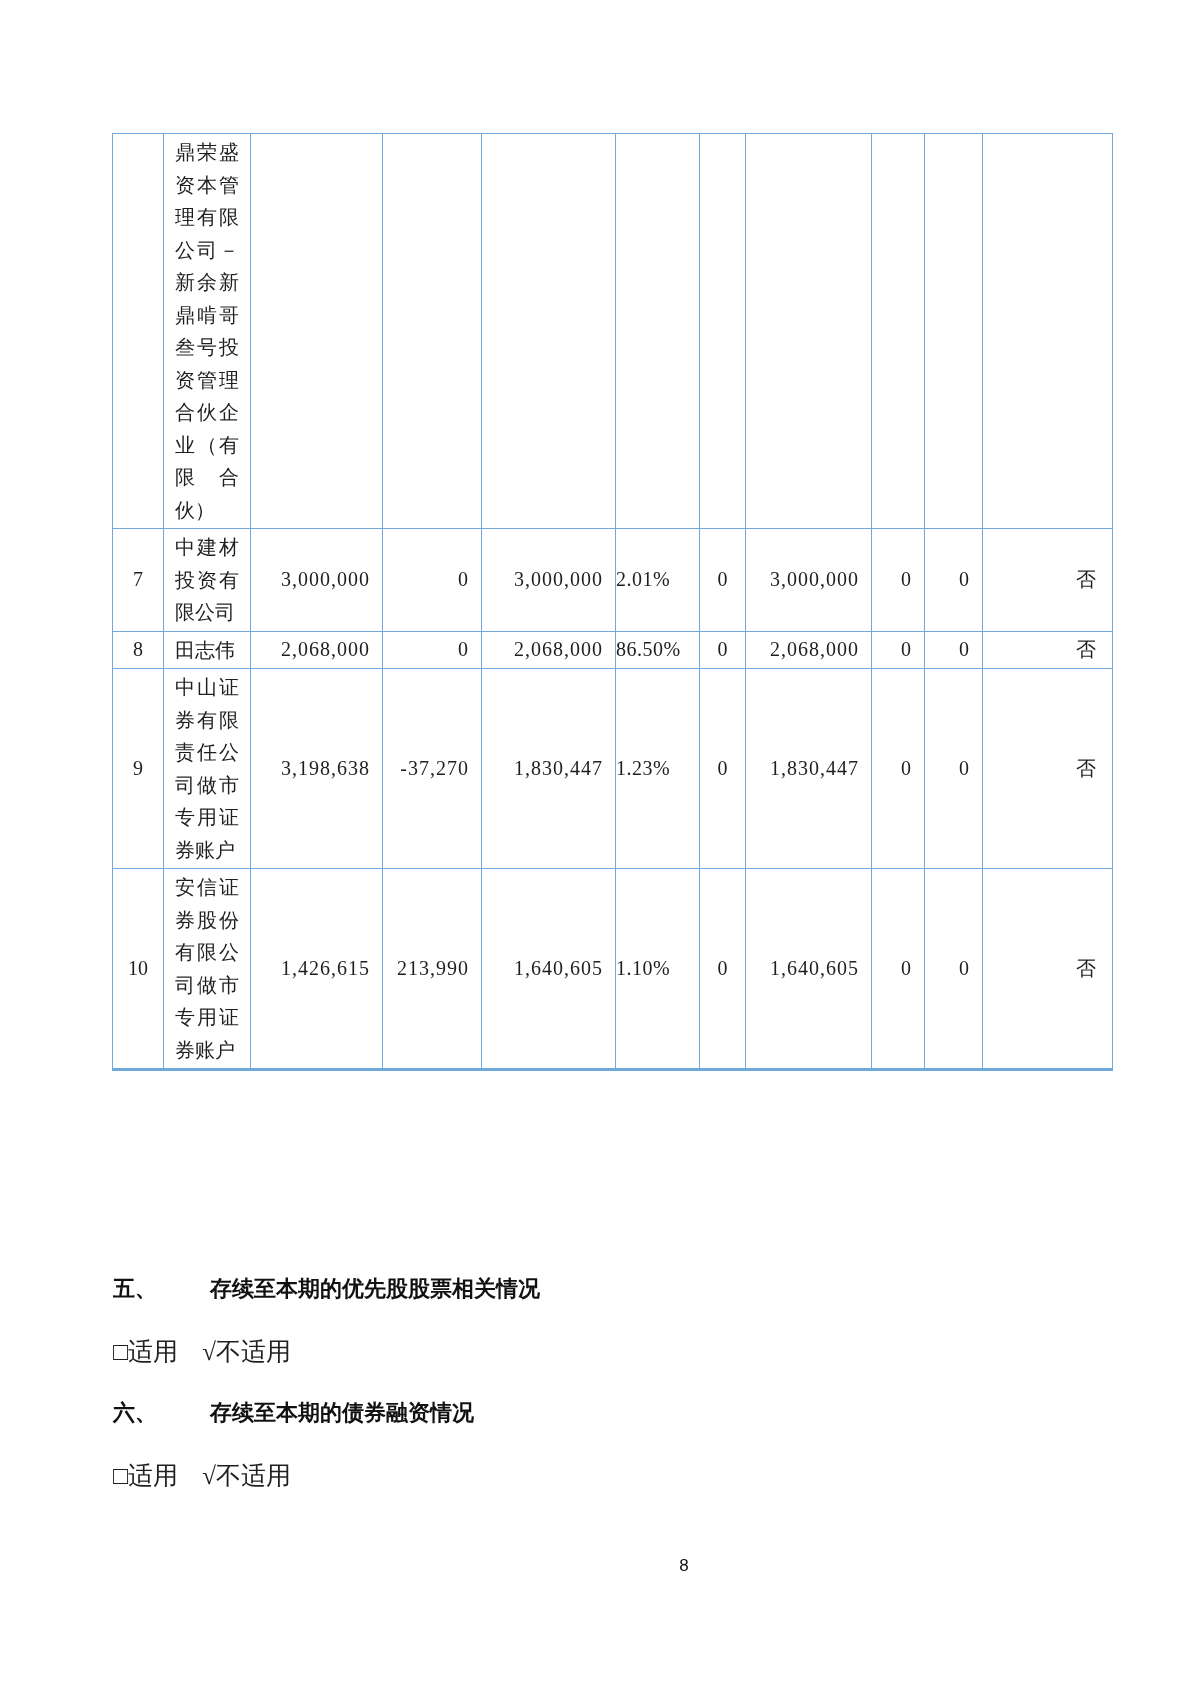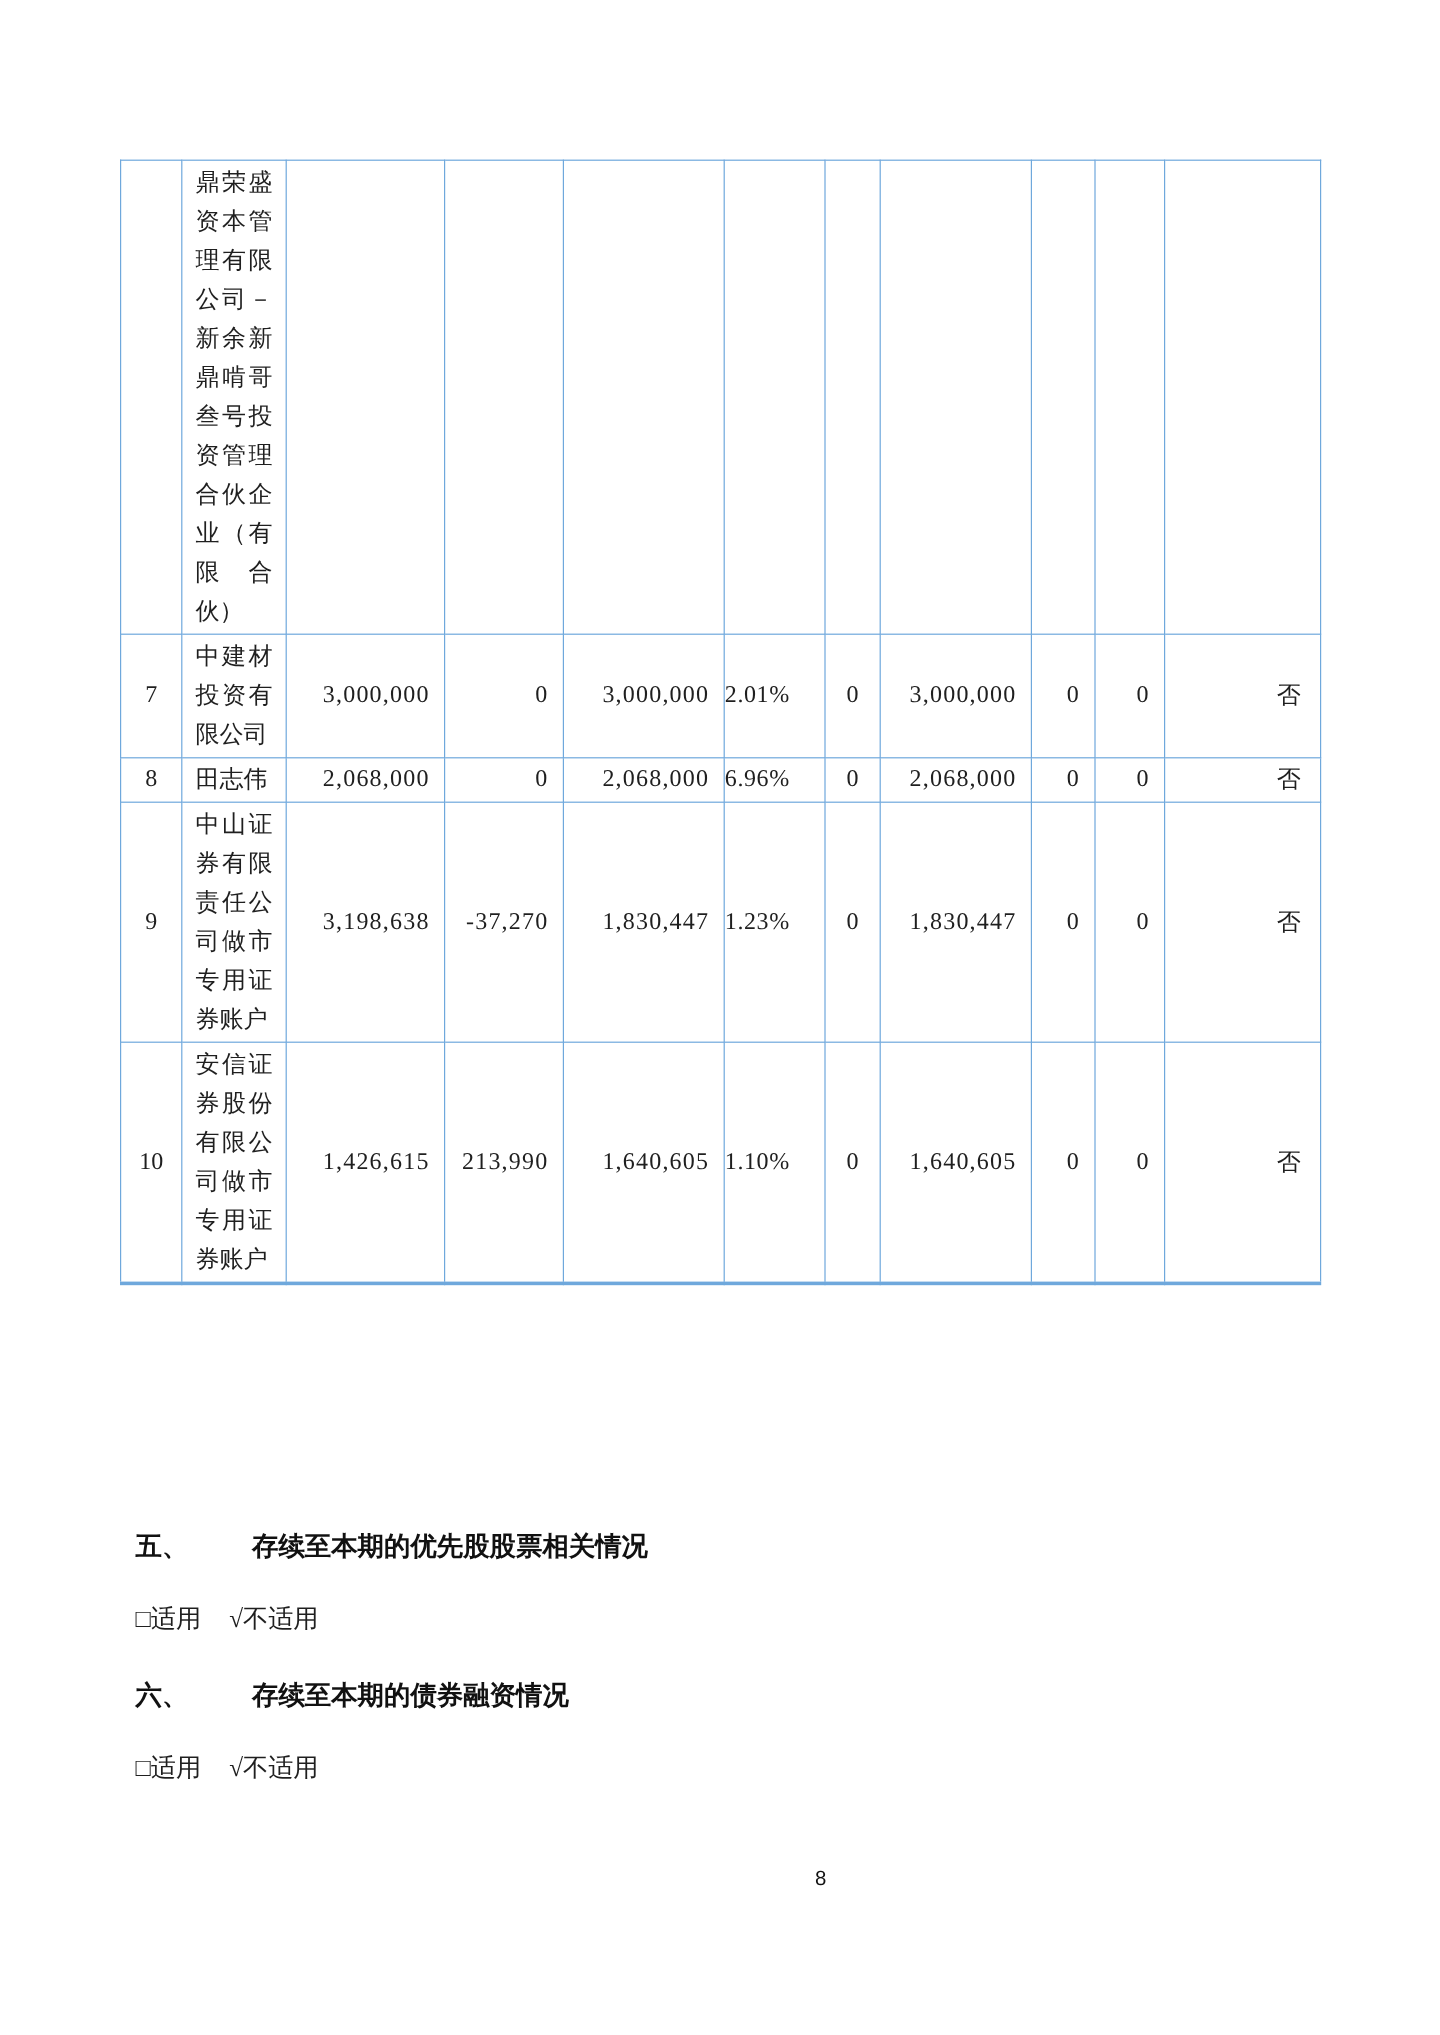--- a/index.html
+++ b/index.html
@@ -3,21 +3,21 @@
 <meta charset="utf-8">
 <style>
   * { margin:0; padding:0; box-sizing:border-box; }
   html,body { background:#e8e8e8; }
   .page {
     position:relative; width:1200px; height:1696px; margin:0 auto;
     background:#ffffff; overflow:hidden;
     font-family:"Liberation Serif","DejaVu Serif",serif; color:#1f1f1f;
   }
   table.shareholders {
-    position:absolute; left:100px; top:133px; width:1000px;
+    position:absolute; left:112px; top:133px; width:1000px;
     border-collapse:collapse; table-layout:fixed;
     border:1px solid #6fa8dc; border-bottom:3px solid #6fa8dc;
   }
   table.shareholders td {
     border:1px solid #6fa8dc; font-size:20px; vertical-align:middle;
     overflow:hidden;
   }
   td.rowno { text-align:center; font-size:20px; }
   td.name  { text-align:justify; word-break:break-all; padding:2px 11px; line-height:32.5px; font-size:21px; vertical-align:middle; }
   td.num   { text-align:right; padding-right:12px; letter-spacing:1px; white-space:nowrap; }
@@ -29,21 +29,21 @@
   td.notes { padding:6px 10px 12px 10px; line-height:40px; font-size:21px; vertical-align:top; }
   .note-line { display:block; }
   .note-indent { text-indent:42px; }
   .section { position:absolute; left:113px; }
   .section-heading {
     font-family:"Liberation Sans","DejaVu Sans",sans-serif;
     font-weight:700; font-size:22px; color:#111; line-height:30px;
     display:flex; align-items:baseline;
   }
   .section-num { display:inline-block; width:97px; }
-  .applicability { margin-top:31px; font-size:21px; color:#1f1f1f; }
+  .applicability { margin-top:31px; font-size:25px; color:#1f1f1f; }
   .applicability .na { margin-left:18px; }
   .page-number {
     position:absolute; left:669px; top:1556px; width:30px; text-align:center;
     font-family:"Liberation Sans","DejaVu Sans",sans-serif; font-size:17px; color:#111;
   }
 </style>
 </head>
 <body>
 
 <div class="page">
@@ -91,21 +91,21 @@
       <td class="num">0</td>
       <td class="flag">否</td>
     </tr>
 
     <tr style="height:33px">
       <td class="rowno">8</td>
       <td class="name">田志伟</td>
       <td class="num">2,068,000</td>
       <td class="num">0</td>
       <td class="num">2,068,000</td>
-      <td class="pct">6.96%</td>
+      <td class="pct">86.50%</td>
       <td class="zctr">0</td>
       <td class="num">2,068,000</td>
       <td class="num">0</td>
       <td class="num">0</td>
       <td class="flag">否</td>
     </tr>
 
     <tr style="height:190px">
       <td class="rowno">9</td>
       <td class="name">中山证券有限责任公司做市专用证券账户</td>

